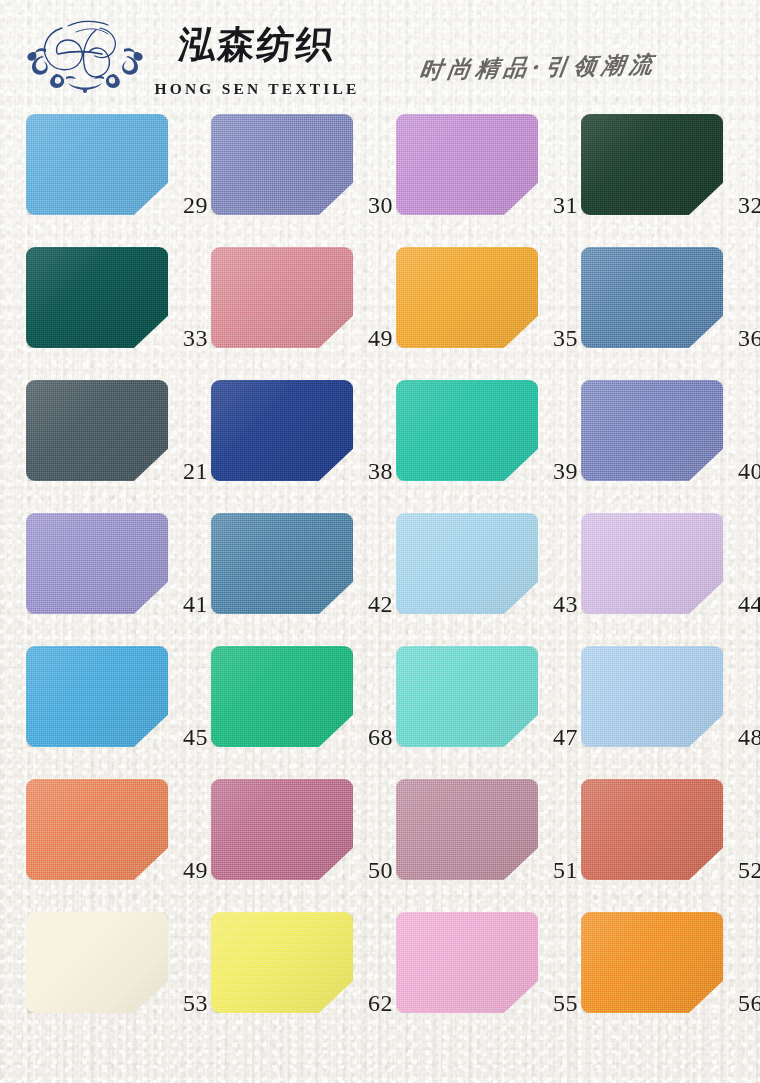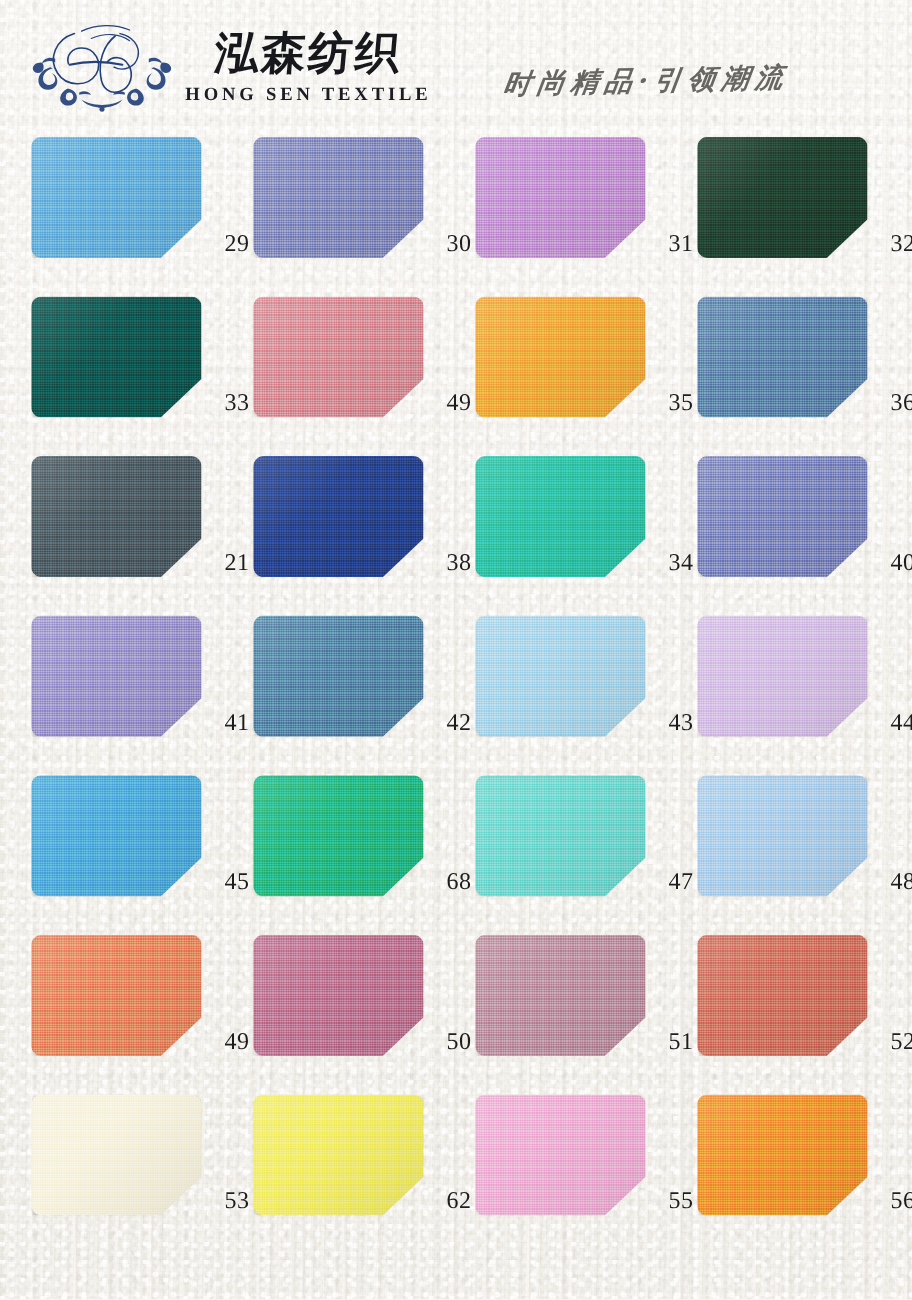--- a/index.html
+++ b/index.html
@@ -77,21 +77,21 @@
     font-family: "DejaVu Serif", "Liberation Serif", serif;
     font-size: 37px;
     line-height: 44px;
     letter-spacing: 2px;
     font-weight: 700;
     color: #16181c;
     white-space: nowrap;
     transform: skewX(-5deg);
   }
   #brand-en {
-    margin-top: 4px;
+    margin-top: 14px;
     font-family: "Liberation Serif", serif;
     font-size: 15.5px;
     letter-spacing: 3.2px;
     font-weight: 700;
     color: #1b1d22;
     white-space: nowrap;
   }
   #tagline {
     position: absolute;
     left: 420px;
@@ -164,21 +164,21 @@
                               rgba(0,0,0,0.03) 72%, rgba(0,0,0,0.07) 100%);
     pointer-events: none;
   }
   .swatch-number {
     position: absolute;
     left: 146px;
     top: 78px;
     width: 36px;
     text-align: right;
     font-family: "Liberation Serif", serif;
-    font-size: 20px;
+    font-size: 24px;
     color: #1d1d1d;
     letter-spacing: .5px;
   }
 </style>
 </head>
 <body style="background-color: rgb(247, 245, 240);">
 
 <div id="page">
 
   <div id="header">
@@ -276,21 +276,21 @@
       <div class="swatch-cell" data-col="0">
         <div class="swatch-chip" style="background-color: rgb(76, 91, 98);"></div>
         <div class="swatch-number">21</div>
       </div>
       <div class="swatch-cell" data-col="1">
         <div class="swatch-chip" style="background-color: rgb(39, 65, 138);"></div>
         <div class="swatch-number">38</div>
       </div>
       <div class="swatch-cell" data-col="2">
         <div class="swatch-chip" style="background-color: rgb(46, 193, 164);"></div>
-        <div class="swatch-number">34</div>
+        <div class="swatch-number">39</div>
       </div>
       <div class="swatch-cell" data-col="3">
         <div class="swatch-chip" style="background-color: rgb(124, 133, 189);"></div>
         <div class="swatch-number">40</div>
       </div>
     </div>
 
     <div class="swatch-row">
       <div class="swatch-cell" data-col="0">
         <div class="swatch-chip" style="background-color: rgb(154, 147, 203);"></div>

